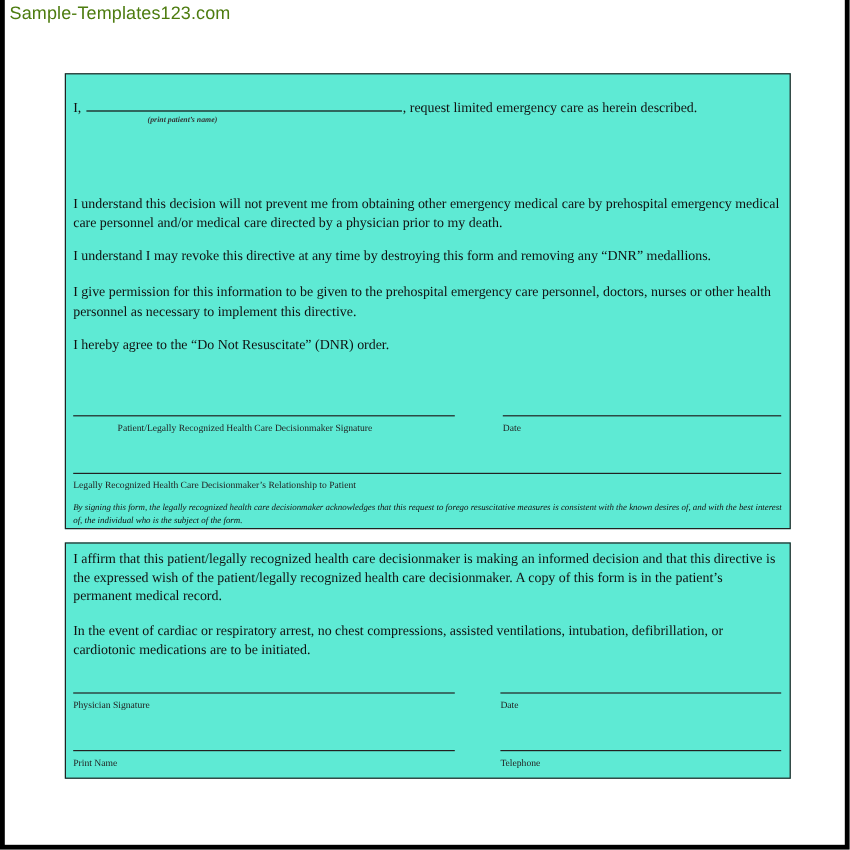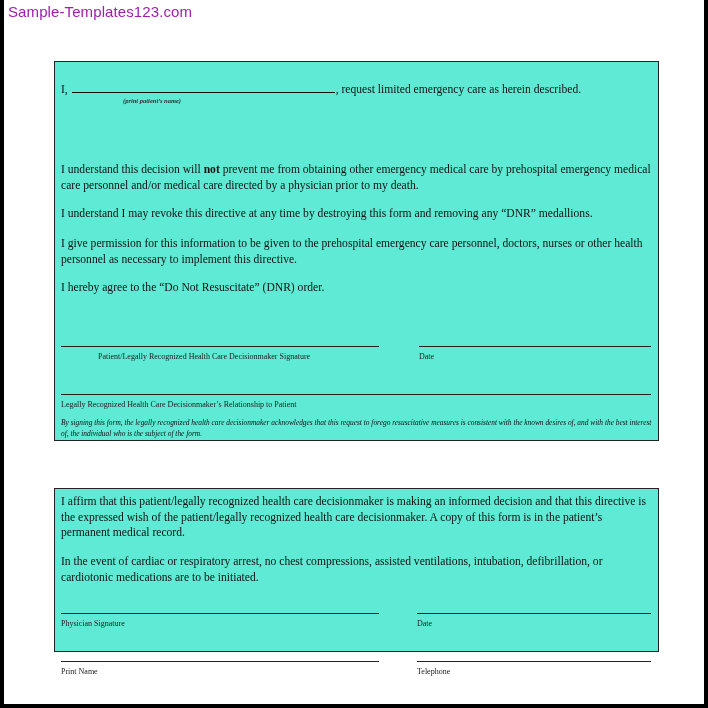--- a/index.html
+++ b/index.html
@@ -7,29 +7,29 @@
       width: 708px; height: 708px; background: #000;
       font-family: "Liberation Serif", serif; color: #111;
       position: relative; overflow: hidden;
     }
     .page {
       position: absolute; left: 4px; top: 0; width: 700px; height: 704px;
       background: #fff;
     }
     .watermark {
       position: absolute; left: 4px; top: 3px;
-      font-family: "Liberation Sans", sans-serif; font-size: 15px; color: #a21caf;
+      font-family: "Liberation Sans", sans-serif; font-size: 15px; color: #4d7c0f;
       letter-spacing: 0.1px;
     }
     .box {
       position: absolute; border: 1.5px solid #222; box-sizing: border-box;
       background: #5eead4;
     }
     .box1 { left: 50px; top: 61px; width: 605px; height: 380px; }
-    .box2 { left: 50px; top: 452px; width: 605px; height: 164px; margin-top: 36px; }
+    .box2 { left: 50px; top: 452px; width: 605px; height: 197px; }
     .p {
       position: absolute; left: 6px; right: 6px;
       font-size: 11.6px; line-height: 15.5px; margin: 0;
     }
     .name-line {
       display: inline-block; width: 263px; border-bottom: 1.4px solid #111;
       vertical-align: baseline; height: 9px; margin: 0 1px;
     }
     .sub-caption {
       position: absolute; left: 68px; top: 35px;
@@ -38,21 +38,21 @@
     .sig-line {
       position: absolute; height: 0; border-top: 1.4px solid #222;
     }
     .sig-label {
       position: absolute; font-size: 8px; color: #222;
     }
     .italic-note {
       position: absolute; left: 6px; right: 6px;
       font-size: 7.4px; font-style: italic; line-height: 11px; color: #111;
     }
-    b { font-weight: bold; }
+    b { font-weight: normal; }
   </style>
 </head>
 <body>
 
 <div class="page">
   <div class="watermark">Sample-Templates123.com</div>
 
   <div class="box box1">
     <p class="p" style="top:20px;">
       <span>I,</span>

